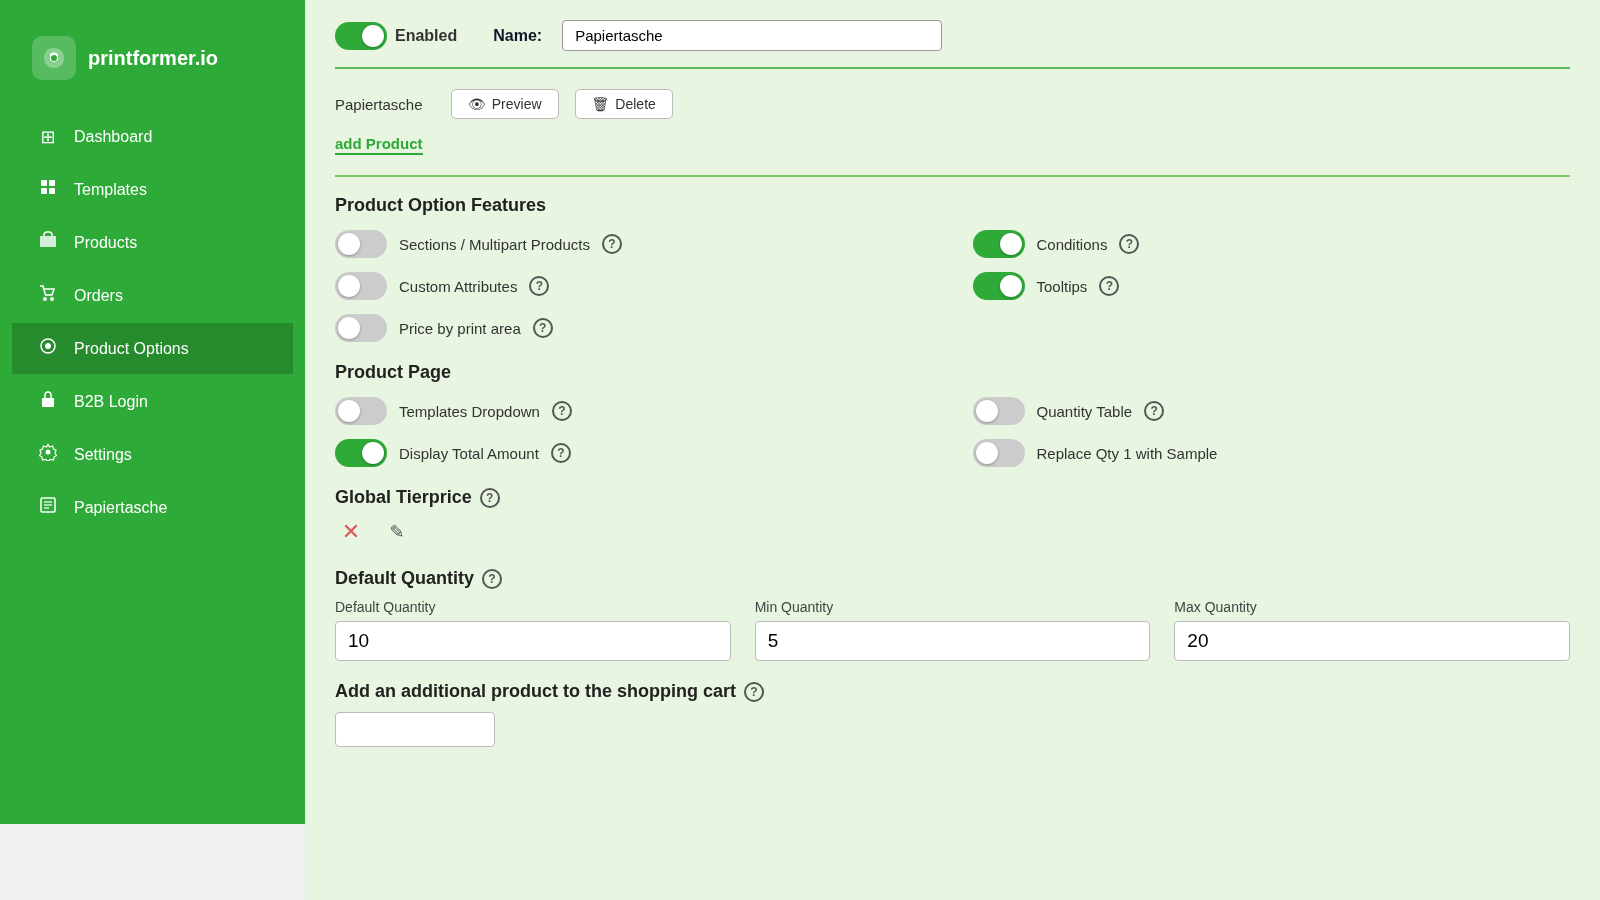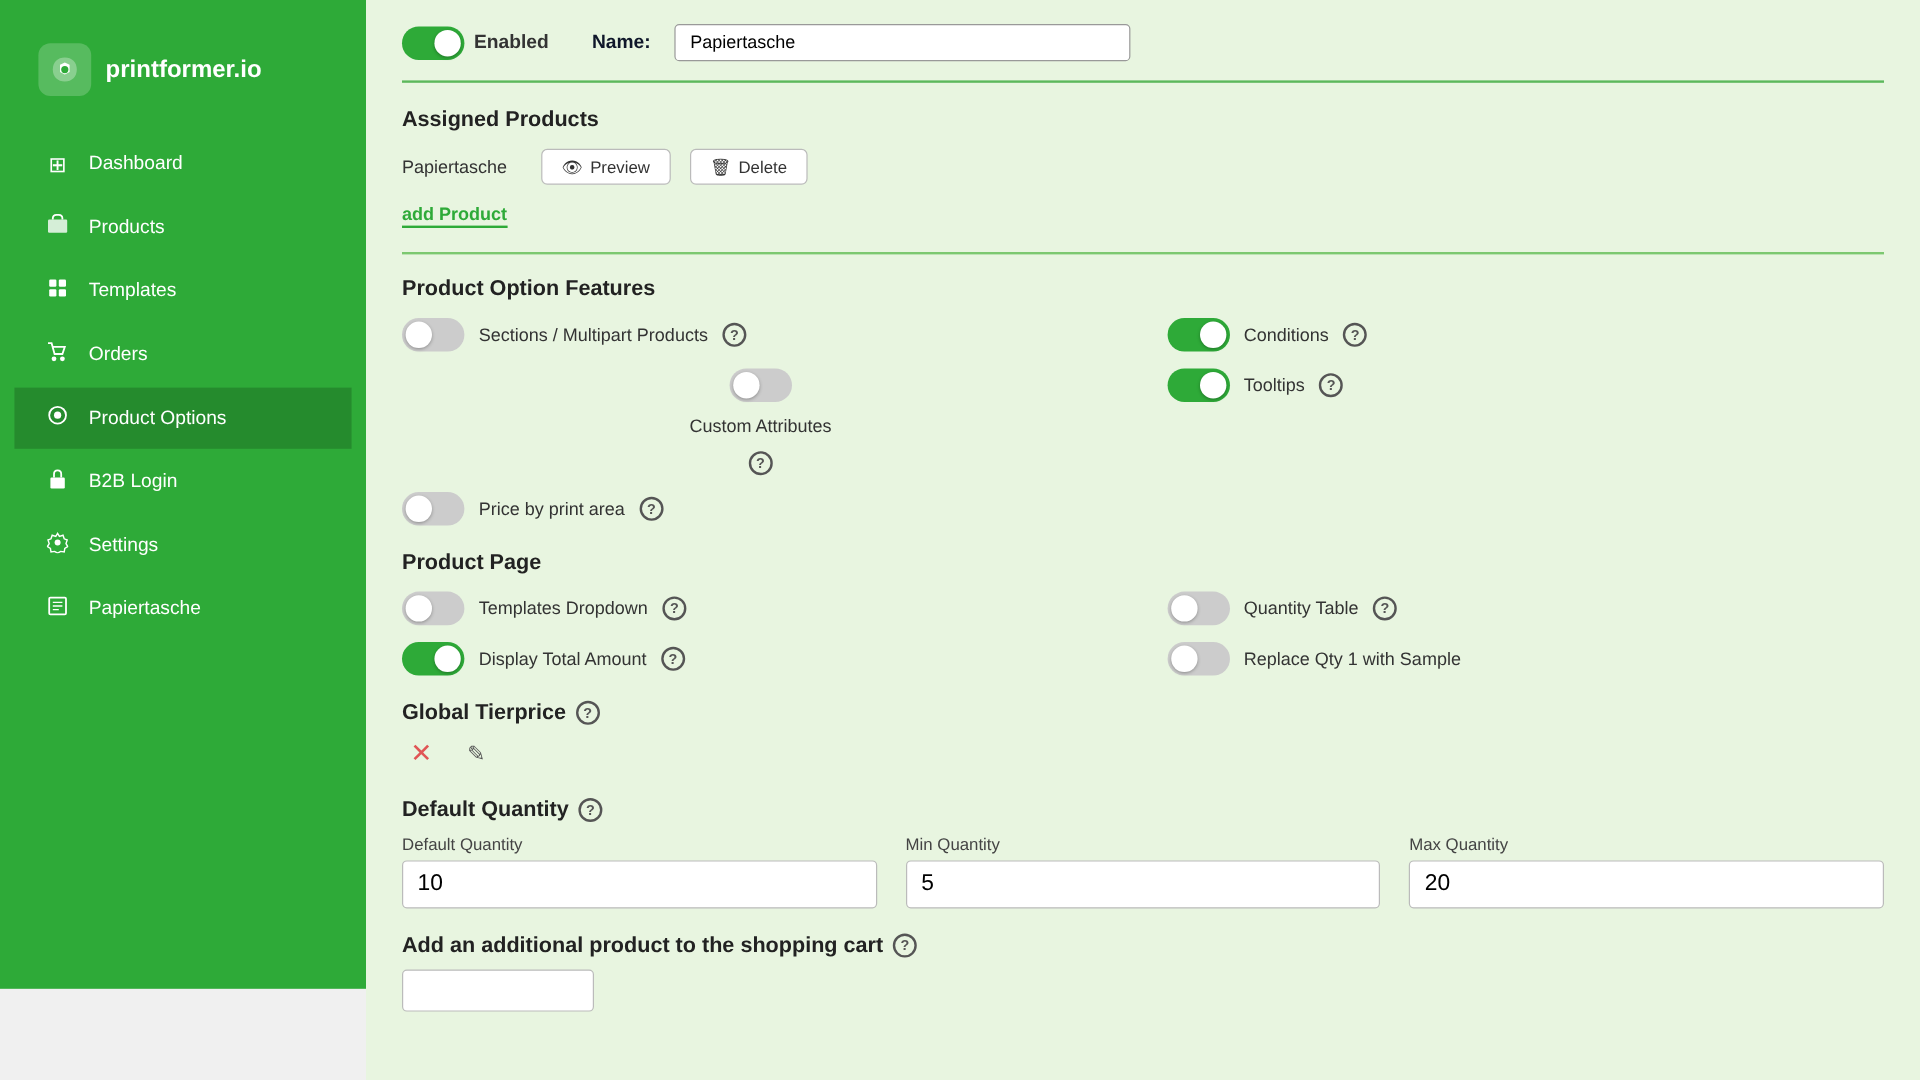--- a/index.html
+++ b/index.html
@@ -240,40 +240,40 @@
     <span class="logo-text">printformer.io</span>
   </div>
   <nav class="sidebar-nav">
     <div class="sidebar-item">
       <span class="icon">⊞</span>
       <span>Dashboard</span>
     </div>
     <div class="sidebar-item">
       <span class="icon">
         <svg width="18" height="18" viewBox="0 0 18 18" fill="white">
-            <rect x="1" y="5" width="16" height="11" rx="1" opacity="0.8"></rect>
-            <path d="M5 5 V4 C5 2.3 6.3 1 8 1 H10 C11.7 1 13 2.3 13 4 V5" stroke="white" stroke-width="1.5" fill="none"></path>
-          </svg>
-      </span>
-      <span>Products</span>
-    </div>
-    <div class="sidebar-item">
-      <span class="icon">
-        <svg width="18" height="18" viewBox="0 0 18 18" fill="white">
             <rect x="2" y="2" width="6" height="6" rx="1"></rect>
             <rect x="10" y="2" width="6" height="6" rx="1"></rect>
             <rect x="2" y="10" width="6" height="6" rx="1"></rect>
             <rect x="10" y="10" width="6" height="6" rx="1"></rect>
           </svg>
       </span>
       <span>Templates</span>
     </div>
     <div class="sidebar-item">
       <span class="icon">
         <svg width="18" height="18" viewBox="0 0 18 18" fill="white">
+            <rect x="1" y="5" width="16" height="11" rx="1" opacity="0.8"></rect>
+            <path d="M5 5 V4 C5 2.3 6.3 1 8 1 H10 C11.7 1 13 2.3 13 4 V5" stroke="white" stroke-width="1.5" fill="none"></path>
+          </svg>
+      </span>
+      <span>Products</span>
+    </div>
+    <div class="sidebar-item">
+      <span class="icon">
+        <svg width="18" height="18" viewBox="0 0 18 18" fill="white">
             <circle cx="6" cy="15" r="2"></circle>
             <circle cx="13" cy="15" r="2"></circle>
             <path d="M1 2 H4 L6.5 11 H13 L15 5 H5" stroke="white" stroke-width="1.5" fill="none"></path>
           </svg>
       </span>
       <span>Orders</span>
     </div>
     <div class="sidebar-item active">
       <span class="icon">
         <svg width="18" height="18" viewBox="0 0 18 18" fill="white">
@@ -322,21 +322,20 @@
       <div class="toggle">
         <span class="toggle-slider on"></span>
       </div>
       <span class="enabled-label">Enabled</span>
     </div>
     <span class="name-label">Name:</span>
     <input class="name-input" type="text" value="Papiertasche" style="">
   </div>
 
   <div class="assigned-products">
-    <div class="section-title">Assigned Products</div>
     <div class="product-row">
       <span class="product-name">Papiertasche</span>
       <button class="btn-preview">
         <span>👁</span>
         <span>Preview</span>
       </button>
       <button class="btn-delete">
         <span>🗑</span>
         <span>Delete</span>
       </button>
@@ -350,21 +349,21 @@
     <div class="section-title">Product Option Features</div>
     <div class="features-grid">
       <div>
         <div class="feature-row" style="margin-bottom:14px;">
           <div class="toggle">
             <span class="toggle-slider off"></span>
           </div>
           <span>Sections / Multipart Products</span>
           <span class="help-icon">?</span>
         </div>
-        <div class="feature-row" style="margin-bottom:14px;flex-direction:column;">
+        <div class="feature-row" style="margin-bottom:14px;">
           <div class="toggle">
             <span class="toggle-slider off"></span>
           </div>
           <span>Custom Attributes</span>
           <span class="help-icon">?</span>
         </div>
         <div class="feature-row">
           <div class="toggle">
             <span class="toggle-slider off"></span>
           </div>

